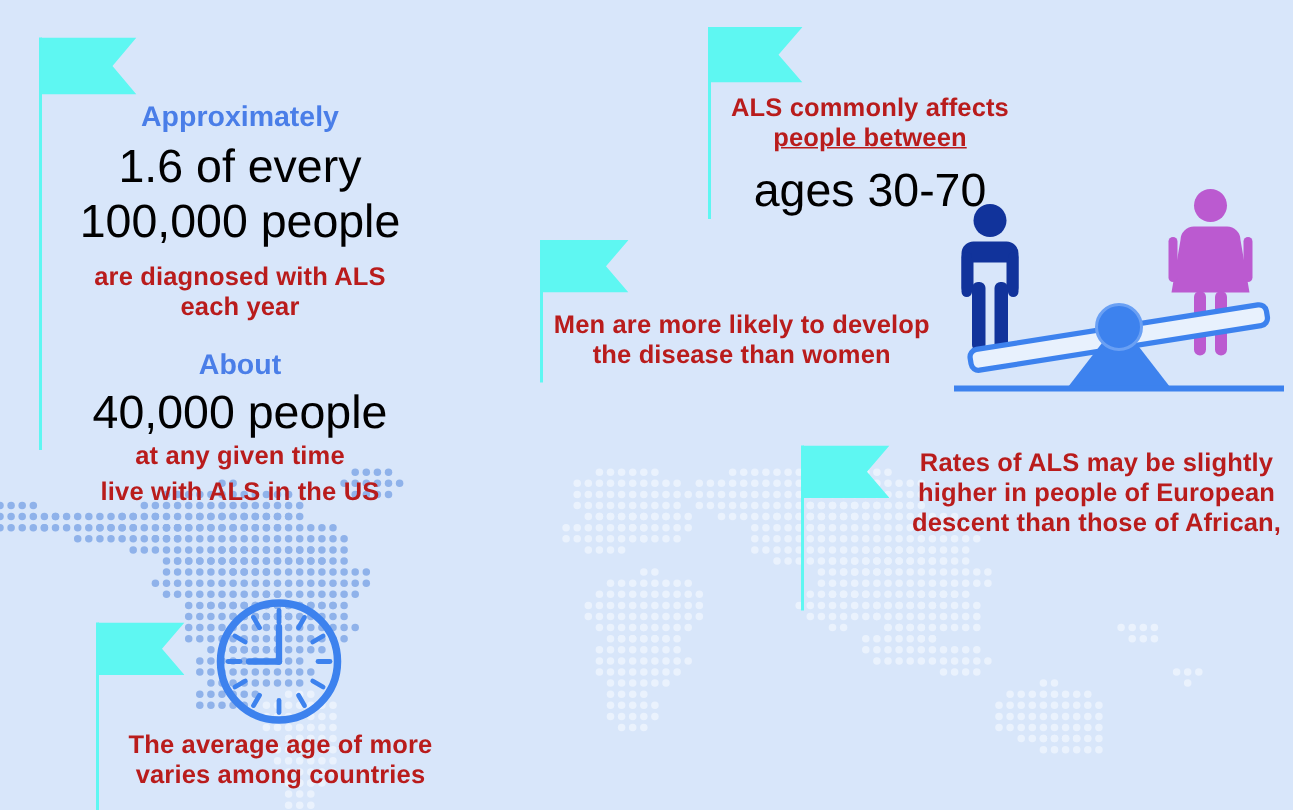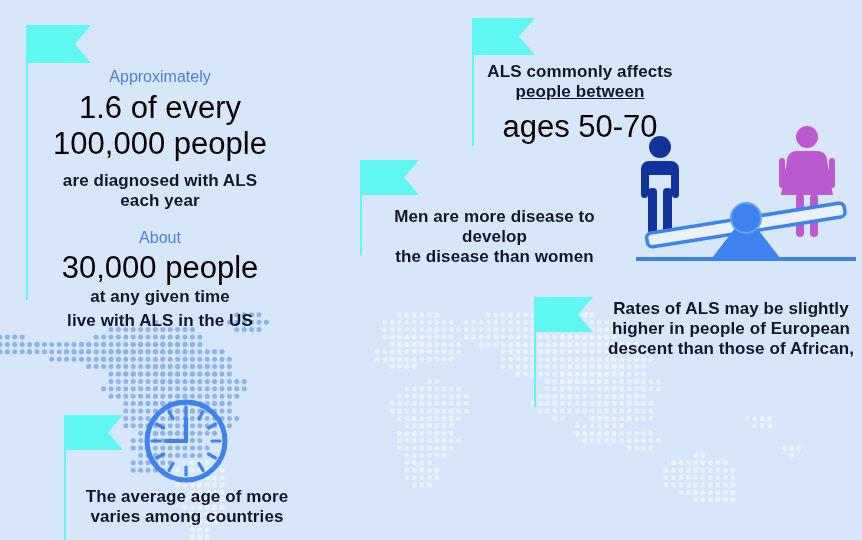--- a/index.html
+++ b/index.html
@@ -32,29 +32,29 @@
     background: #5ef7f2;
   }
   .flag-banner {
     position: absolute;
     left: 1px; top: 0;
   }
 
   
   .txt-block { position: absolute; text-align: center; line-height: 1.18; }
   .t-small {
-    color: #0f172a;
+    color: #b91c1c;
     font-size: 17px;
     font-weight: bold;
     letter-spacing: 0.1px;
   }
   .t-med {
     color: #4a7ee8;
-    font-size: 16px;
-    font-weight: normal;
+    font-size: 19px;
+    font-weight: bold;
   }
   .t-big {
     color: #000000;
     font-size: 31px;
     font-weight: normal;
     line-height: 1.18;
   }
 
   
   .scene { position: absolute; }
@@ -1211,47 +1211,47 @@
     </svg>
   </div>
 
   <div class="txt-block" style="left:30px; top:68px; width:260px;">
     <div class="t-med">Approximately</div>
     <div class="t-big" style="margin-top:3px;">1.6 of every</div>
     <div class="t-big">100,000 people</div>
     <div class="t-small" style="margin-top:8px;">are diagnosed with ALS</div>
     <div class="t-small">each year</div>
     <div class="t-med" style="margin-top:18px;">About</div>
-    <div class="t-big" style="margin-top:2px;">30,000 people</div>
+    <div class="t-big" style="margin-top:2px;">40,000 people</div>
     <div class="t-small">at any given time</div>
     <div class="t-small" style="margin-top:4px;">live with ALS in the US</div>
   </div>
 
   <div class="flag-group" style="left:472px; top:18px;">
     <div class="flag-pole" style="height:128px;"></div>
     <svg class="flag-banner" width="62" height="37" viewBox="0 0 62 37">
       <path d="M0,0 H62 L46,18.5 L62,37 H0 Z" fill="#5ef7f2"></path>
     </svg>
   </div>
 
   <div class="txt-block" style="left:470px; top:62px; width:220px;">
     <div class="t-small" style="font-size:17px;">ALS commonly affects</div>
     <div class="t-small" style="font-size:17px;text-decoration:underline;">people between</div>
-    <div class="t-big" style="margin-top:7px;">ages 50-70</div>
+    <div class="t-big" style="margin-top:7px;">ages 30-70</div>
   </div>
 
   <div class="flag-group" style="left:360px; top:160px;">
     <div class="flag-pole" style="height:95px;"></div>
     <svg class="flag-banner" width="58" height="35" viewBox="0 0 58 35">
       <path d="M0,0 H58 L43,17.5 L58,35 H0 Z" fill="#5ef7f2"></path>
     </svg>
   </div>
 
   <div class="txt-block" style="left:362px; top:207px; width:265px;">
-    <div class="t-small">Men are more disease to develop</div>
+    <div class="t-small">Men are more likely to develop</div>
     <div class="t-small">the disease than women</div>
   </div>
 
   <div class="flag-group" style="left:534px; top:297px;">
     <div class="flag-pole" style="height:110px;"></div>
     <svg class="flag-banner" width="58" height="35" viewBox="0 0 58 35">
       <path d="M0,0 H58 L43,17.5 L58,35 H0 Z" fill="#5ef7f2"></path>
     </svg>
   </div>
 

